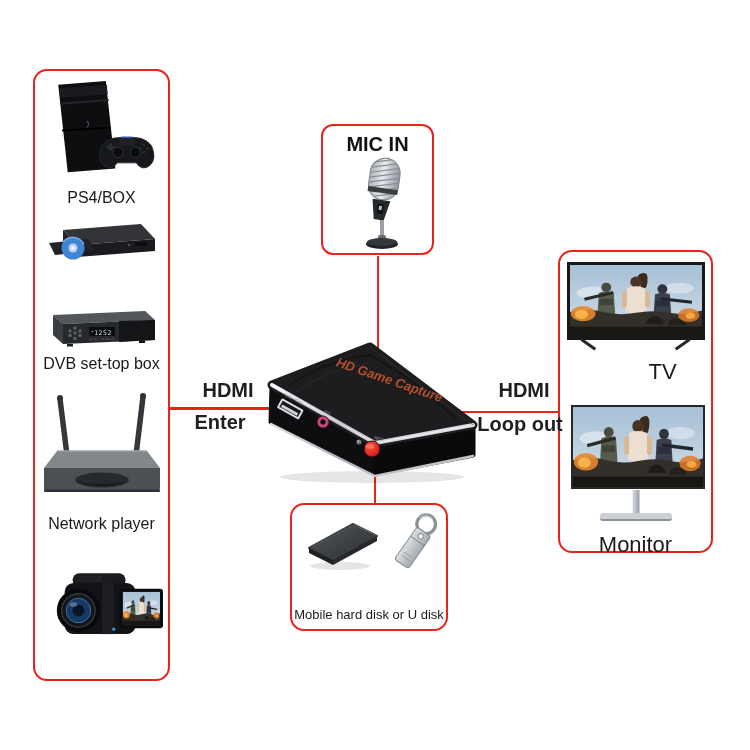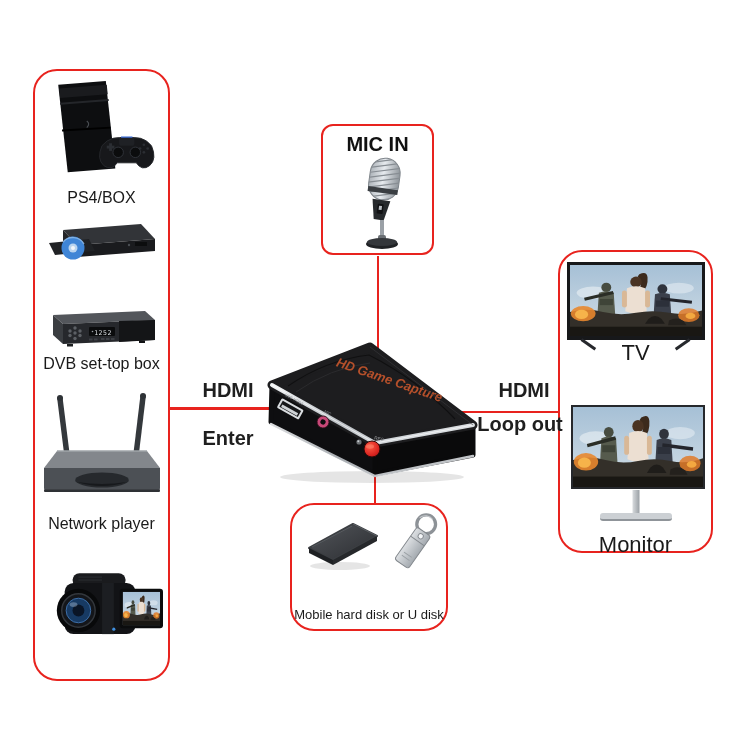--- a/index.html
+++ b/index.html
@@ -1,20 +1,20 @@
 <!DOCTYPE html>
 <html><head>
 <meta charset="utf-8">
 <style>
   html,body{margin:0;padding:0;background:#ffffff;}
   #canvas{
     position:relative;width:750px;height:750px;background:#ffffff;
     font-family:"Liberation Sans","DejaVu Sans",sans-serif;color:#1a1a1a;overflow:hidden;
   }
-  .rbox{position:absolute;border:2.5px solid #e8231e;border-radius:24px;background:#ffffff;box-sizing:border-box;}
+  .rbox{position:absolute;border:2.5px solid #e8231e;border-radius:14px;background:#ffffff;box-sizing:border-box;}
   .line{position:absolute;background:#e8231e;z-index:1;}
   .panel-item{position:absolute;width:100%;}
   .item-label{position:absolute;width:100%;text-align:center;font-size:16px;color:#1a1a1a;}
   .big-label{position:absolute;width:100%;text-align:center;font-size:22px;color:#1a1a1a;}
   .hdmi-label{position:absolute;text-align:center;font-size:20px;font-weight:700;color:#1f1f1f;z-index:4;}
   .mic-title{position:absolute;top:7px;left:0;width:100%;text-align:center;font-size:20px;font-weight:700;color:#111;}
   .scene-fill{width:100%;height:100%;display:block;}
   svg{display:block;}
   .screen{position:absolute;box-sizing:border-box;background:#9fb8cc;}
   .tv-screen{left:7px;top:10px;width:138px;height:78px;border:3px solid #17181a;border-bottom-width:4px;}
@@ -97,21 +97,21 @@
 </svg>
 
 <div id="canvas">
 
   <div class="line" style="left:376.5px;top:256px;width:2.5px;height:97px;"></div>
   <div class="line" style="left:170px;top:407px;width:104px;height:2.5px;"></div>
   <div class="line" style="left:455px;top:410.5px;width:103px;height:2.5px;"></div>
   <div class="line" style="left:373.5px;top:465px;width:2.5px;height:39px;"></div>
 
   <div class="hdmi-label" style="left:184px;top:379px;width:88px;">HDMI</div>
-  <div class="hdmi-label" style="left:184px;top:411px;width:88px;margin-top:16px;">Enter</div>
+  <div class="hdmi-label" style="left:176px;top:411px;width:88px;">Enter</div>
 
   <div class="hdmi-label" style="left:480px;top:379px;width:88px;">HDMI</div>
   <div class="hdmi-label" style="left:468px;top:413px;width:104px;">Loop out</div>
 
   <div class="rbox" style="left:33px;top:69px;width:137px;height:612px;z-index:2;">
 
     <div class="panel-item" style="top:6px;height:130px;">
       <svg viewBox="0 0 124 106" style="position:absolute;left:8px;top:2px;width:118px;height:101px;">
         <polygon points="16,6 66,2 76,94 26,98" fill="#0d0e10"></polygon>
         <polygon points="17,10 67,6 68,16 18,20" fill="#1a1b1e"></polygon>
@@ -284,21 +284,21 @@
   </div>
 
   <div class="rbox" style="left:558px;top:250px;width:155px;height:303px;z-index:2;">
     <div class="screen tv-screen">
       <svg class="scene-fill" viewBox="0 0 160 92" preserveAspectRatio="none">
         <use href="#game-scene" xlink:href="#game-scene"></use>
       </svg>
     </div>
     <div class="tv-foot" style="left:20px;transform:rotate(35deg);"></div>
     <div class="tv-foot" style="right:20px;transform:rotate(-35deg);"></div>
-    <div class="big-label" style="top:88px;">TV</div>
+    <div class="big-label" style="top:107px;padding-left:27px;">TV</div>
 
     <div class="screen mon-screen">
       <svg class="scene-fill" viewBox="0 0 160 92" preserveAspectRatio="none">
         <use href="#game-scene" xlink:href="#game-scene"></use>
       </svg>
     </div>
     <div class="mon-stand"></div>
     <div class="mon-base"></div>
     <div class="big-label" style="top:280px;">Monitor</div>
   </div>

